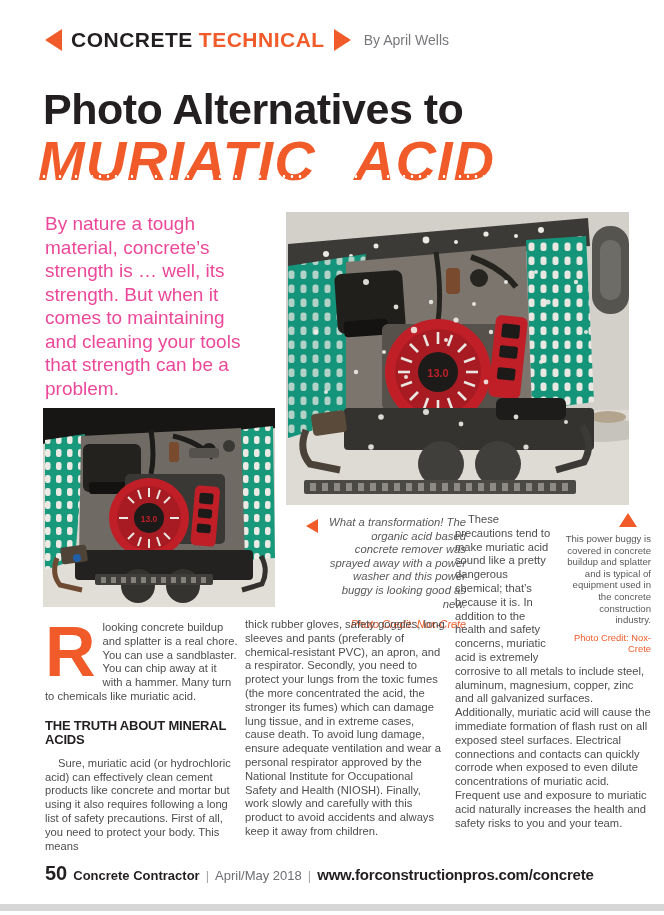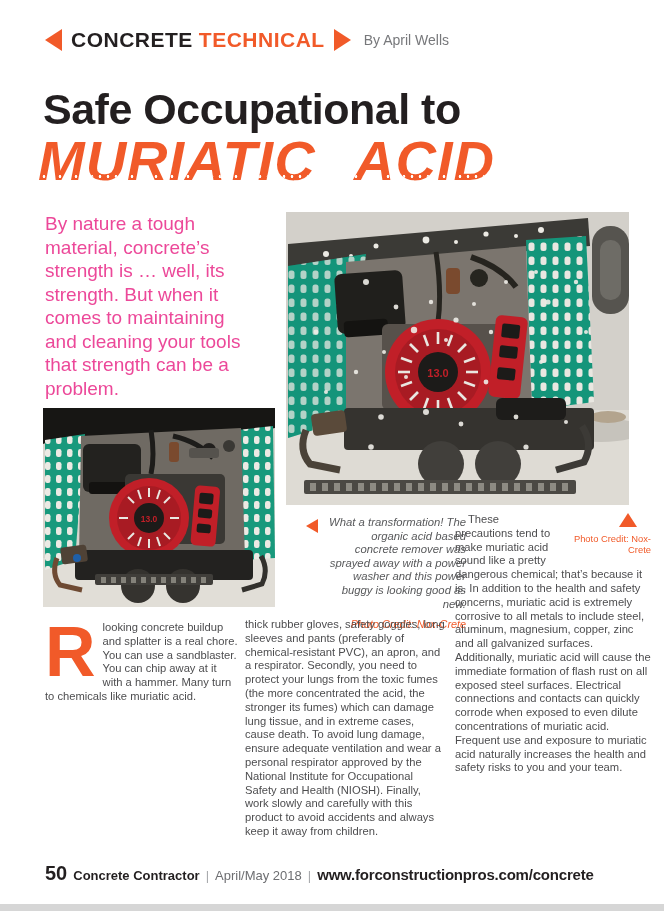--- a/index.html
+++ b/index.html
@@ -75,21 +75,21 @@
 <div class="page">
 
   <div class="kicker">
     <span class="tri-left"></span>
     <span class="kicker-black">CONCRETE</span>
     <span class="kicker-orange">TECHNICAL</span>
     <span class="tri-right"></span>
     <span class="byline">By April Wells</span>
   </div>
 
-  <div class="title1">Safe Occupational to</div>
+  <div class="title1">Photo Alternatives to</div>
   <div class="title2">MURIATIC ACID</div>
 
   <div class="intro">By nature a tough material, concrete’s strength is … well, its strength. But when it comes to maintaining and cleaning your tools that strength can be a problem.</div>
 
   <div class="photo-main">
     <svg viewBox="0 0 343 293">
       <defs>
         <pattern id="holes1" width="12" height="14" patternUnits="userSpaceOnUse">
           <rect width="12" height="14" fill="#14957a"></rect>
           <rect x="2.5" y="2.5" width="6" height="8.5" rx="2.5" fill="#e9e7e1"></rect>
@@ -308,29 +308,32 @@
   </div>
 
   <div class="cap-main">
     <span class="tri"></span>
     <div class="cap-text">What a transformation! The organic acid based concrete remover was sprayed away with a power washer and this power buggy is looking good as new.</div>
     <div class="cap-credit">Photo Credit: Nox-Crete</div>
   </div>
 
   <div class="col1 bodytext">
     <p class="m0"><span class="dropcap">R</span><span>looking concrete buildup and splatter is a real chore. You can use a sandblaster. You can chip away at it with a hammer. Many turn to chemicals like muriatic acid.</span></p>
+    <div class="subhead">THE TRUTH ABOUT MINERAL ACIDS</div>
+    <p class="m0 indent">Sure, muriatic acid (or hydrochloric acid) can effectively clean cement products like concrete and mortar but using it also requires following a long list of safety precautions. First of all, you need to protect your body. This means</p>
   </div>
 
   <div class="col2 bodytext">
     <p class="m0">thick rubber gloves, safety goggles, long sleeves and pants (preferably of chemical-resistant PVC), an apron, and a respirator. Secondly, you need to protect your lungs from the toxic fumes (the more concentrated the acid, the stronger its fumes) which can damage lung tissue, and in extreme cases, cause death. To avoid lung damage, ensure adequate ventilation and wear a personal respirator approved by the National Institute for Occupational Safety and Health (NIOSH). Finally, work slowly and carefully with this product to avoid accidents and always keep it away from children.</p>
   </div>
 
   <div class="col3 bodytext">
     <div class="cap-side">
       <div class="tri-up"></div>
+      <div class="cap-text">This power buggy is covered in concrete buildup and splatter and is typical of equipment used in the concrete construction industry.</div>
       <div class="cap-credit">Photo Credit: Nox-Crete</div>
     </div>
     <p class="m0 indent">These precautions tend to make muriatic acid sound like a pretty dangerous chemical; that’s because it is. In addition to the health and safety concerns, muriatic acid is extremely corrosive to all metals to include steel, aluminum, magnesium, copper, zinc and all galvanized surfaces. Additionally, muriatic acid will cause the immediate formation of flash rust on all exposed steel surfaces. Electrical connections and contacts can quickly corrode when exposed to even dilute concentrations of muriatic acid. Frequent use and exposure to muriatic acid naturally increases the health and safety risks to you and your team.</p>
   </div>
 
   <div class="footer">
     <span class="f-num">50</span>
     <span class="f-mag">Concrete Contractor</span>
     <span class="f-pipe">|</span>
     <span class="f-issue">April/May 2018</span>

